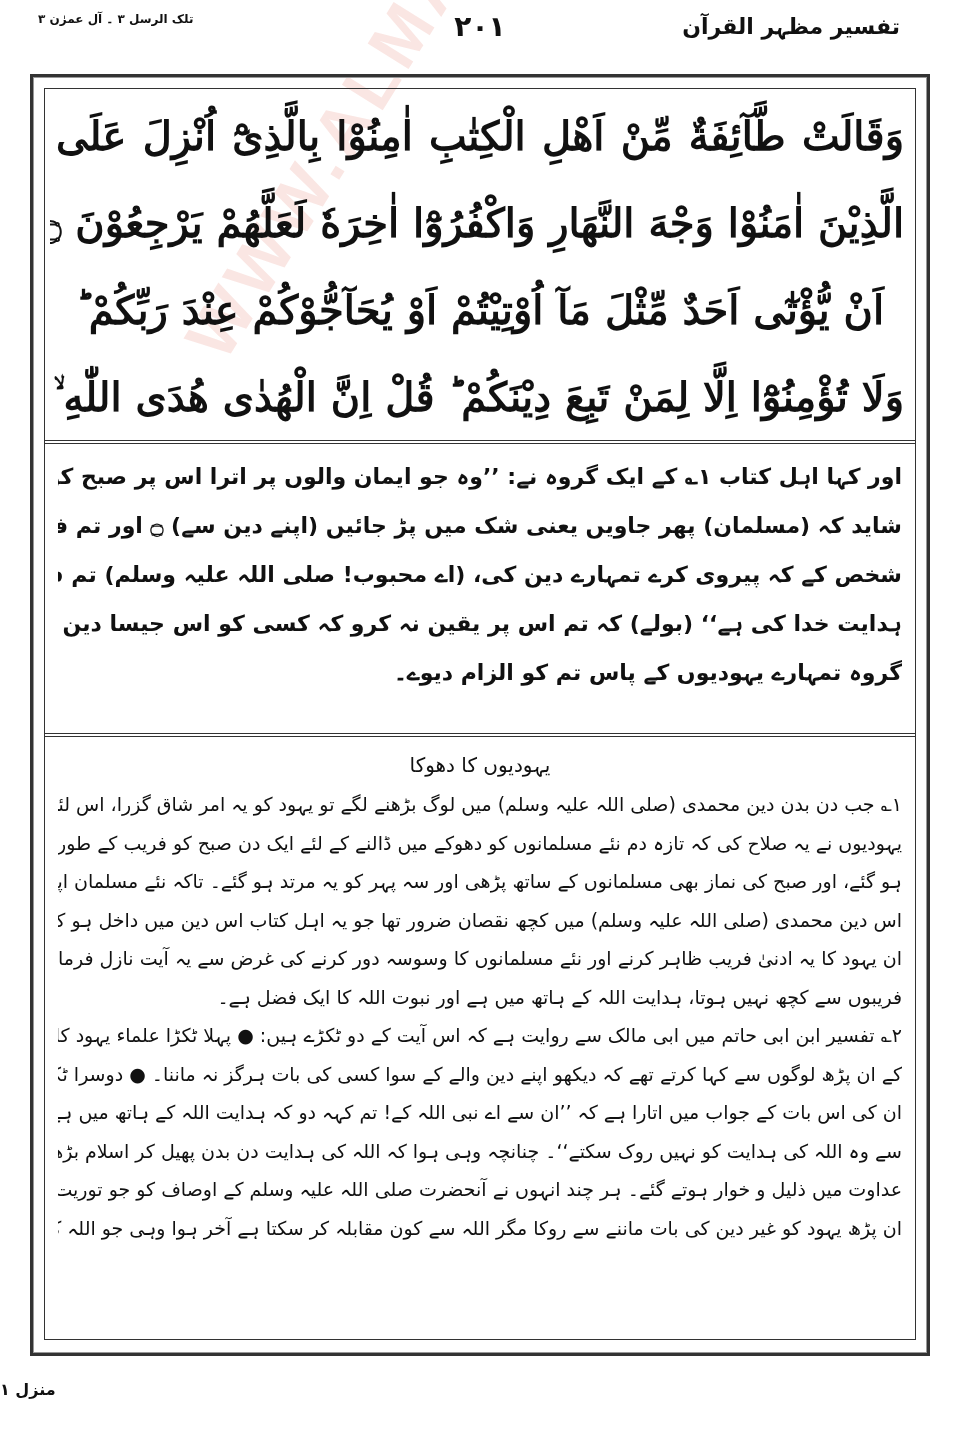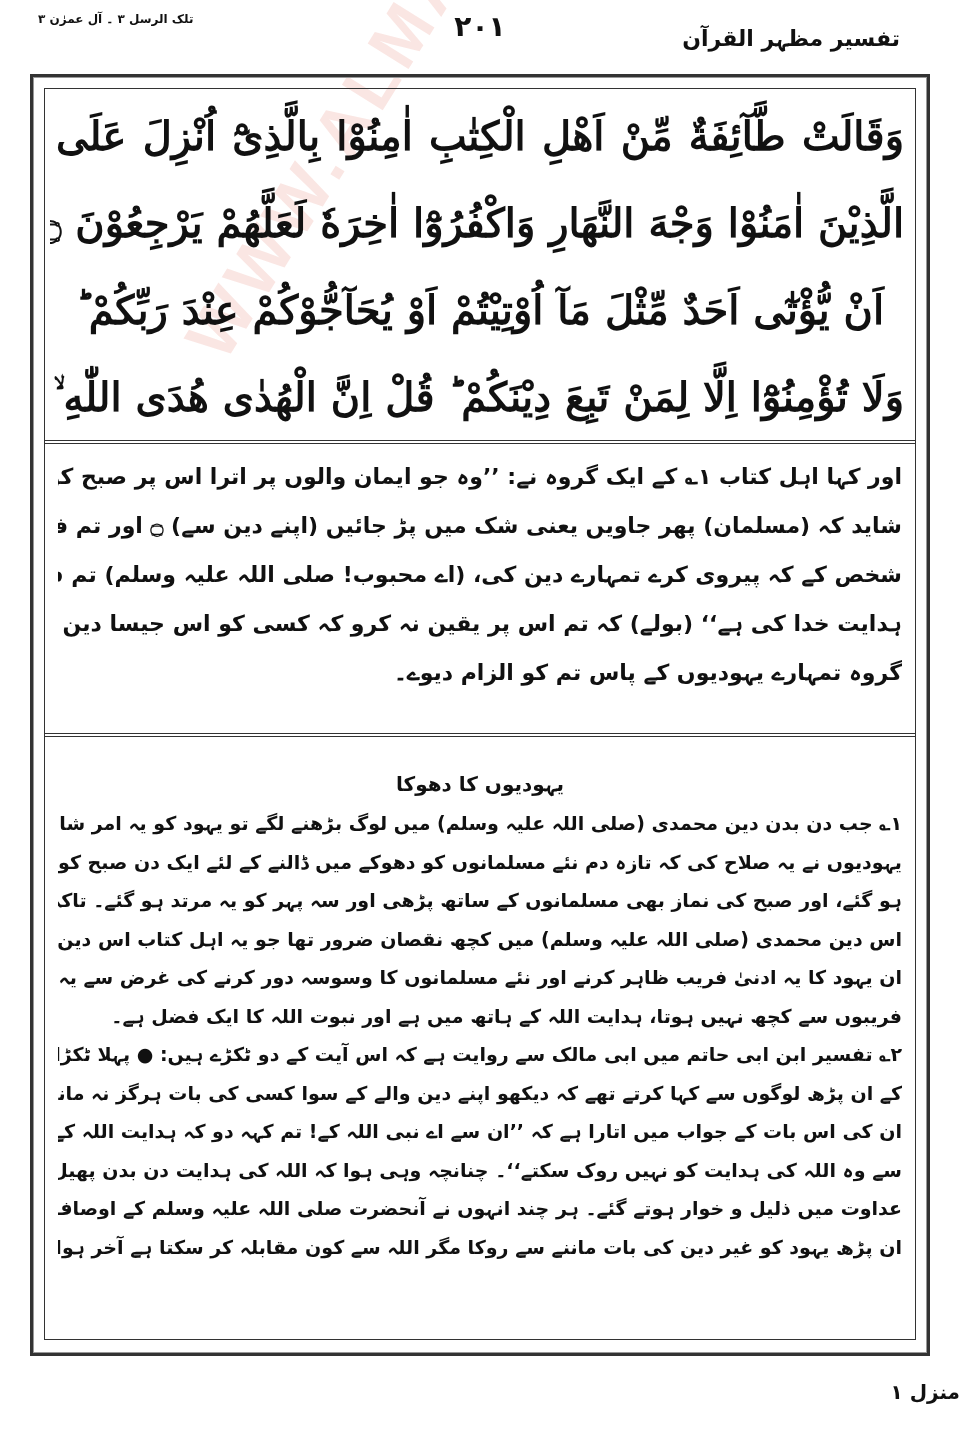--- a/index.html
+++ b/index.html
@@ -1,42 +1,42 @@
 <!DOCTYPE html>
 <html><head>
 <meta charset="utf-8">
 <style>
   * { box-sizing: border-box; margin: 0; padding: 0; }
   html, body { width: 960px; height: 1429px; background: #ffffff; overflow: hidden; }
   body { position: relative; font-family: "DejaVu Sans", sans-serif; color: #111; }
 
   .header { position: absolute; top: 0; left: 0; width: 960px; height: 62px; }
-  .header .right-title { position: absolute; right: 60px; top: 26px; font-size: 22px; font-weight: bold; direction: rtl; }
+  .header .right-title { position: absolute; right: 60px; top: 14px; font-size: 22px; font-weight: bold; direction: rtl; }
   .header .page-number { position: absolute; left: 0; width: 960px; top: 10px; text-align: center; font-size: 28px; font-weight: bold; }
   .header .left-title { position: absolute; left: 38px; top: 12px; font-size: 12px; font-weight: bold; direction: rtl; }
 
   .frame-outer { position: absolute; left: 30px; top: 74px; width: 900px; height: 1282px; border: 3px solid #333; box-shadow: 0 0 0 1px #999 inset; }
   .frame-inner { position: absolute; left: 44px; top: 88px; width: 872px; height: 1252px; border: 1.5px solid #333; }
 
   .divider { position: absolute; left: 44px; width: 872px; height: 4px; border-top: 1.5px solid #333; border-bottom: 1.5px solid #333; }
 
   .quran { position: absolute; left: 50px; top: 92px; width: 860px; height: 350px; direction: rtl; }
   .quran .ayah-line { height: 87px; line-height: 87px; font-family: "DejaVu Serif", serif; font-size: 40px; font-weight: bold; text-align: justify; text-align-last: justify; white-space: nowrap; overflow: hidden; padding: 0 6px; }
   .quran .ayah-line.last { text-align-last: center; }
 
   .translation { position: absolute; left: 58px; top: 452px; width: 844px; direction: rtl; font-size: 22px; font-weight: bold; }
   .translation .line { height: 49px; line-height: 49px; white-space: nowrap; overflow: hidden; text-align: justify; text-align-last: justify; }
   .translation .line.last { text-align-last: right; }
 
-  .commentary { position: absolute; left: 58px; top: 745px; width: 844px; direction: rtl; font-size: 19px; font-weight: bold; margin-top: 19px; }
+  .commentary { position: absolute; left: 58px; top: 745px; width: 844px; direction: rtl; font-size: 19px; font-weight: normal; }
   .commentary .heading { text-align: center; height: 40px; line-height: 40px; font-size: 20px; }
   .commentary .line { height: 38.5px; line-height: 38.5px; white-space: nowrap; overflow: hidden; text-align: justify; text-align-last: justify; }
   .commentary .line.last { text-align-last: right; }
 
-  .footer { position: absolute; top: 1380px; left: 0; width: 960px; text-align: right; font-size: 20px; font-weight: bold; direction: rtl; }
+  .footer { position: absolute; top: 1380px; left: 0; width: 960px; text-align: left; font-size: 16px; font-weight: bold; direction: rtl; }
 
   .watermark { position: absolute; left: 170px; top: 330px; font-size: 70px; font-weight: bold; color: rgba(220, 60, 40, 0.13); transform: rotate(-58deg); transform-origin: left top; white-space: nowrap; letter-spacing: 6px; pointer-events: none; font-family: "Liberation Sans", sans-serif; }
 </style>
 </head>
 <body>
 
 <div class="header">
   <div class="right-title">تفسیر مظہر القرآن</div>
   <div class="page-number">۲۰۱</div>
   <div class="left-title">تلک الرسل ۳ ۔ آل عمرٰن ۳</div>

